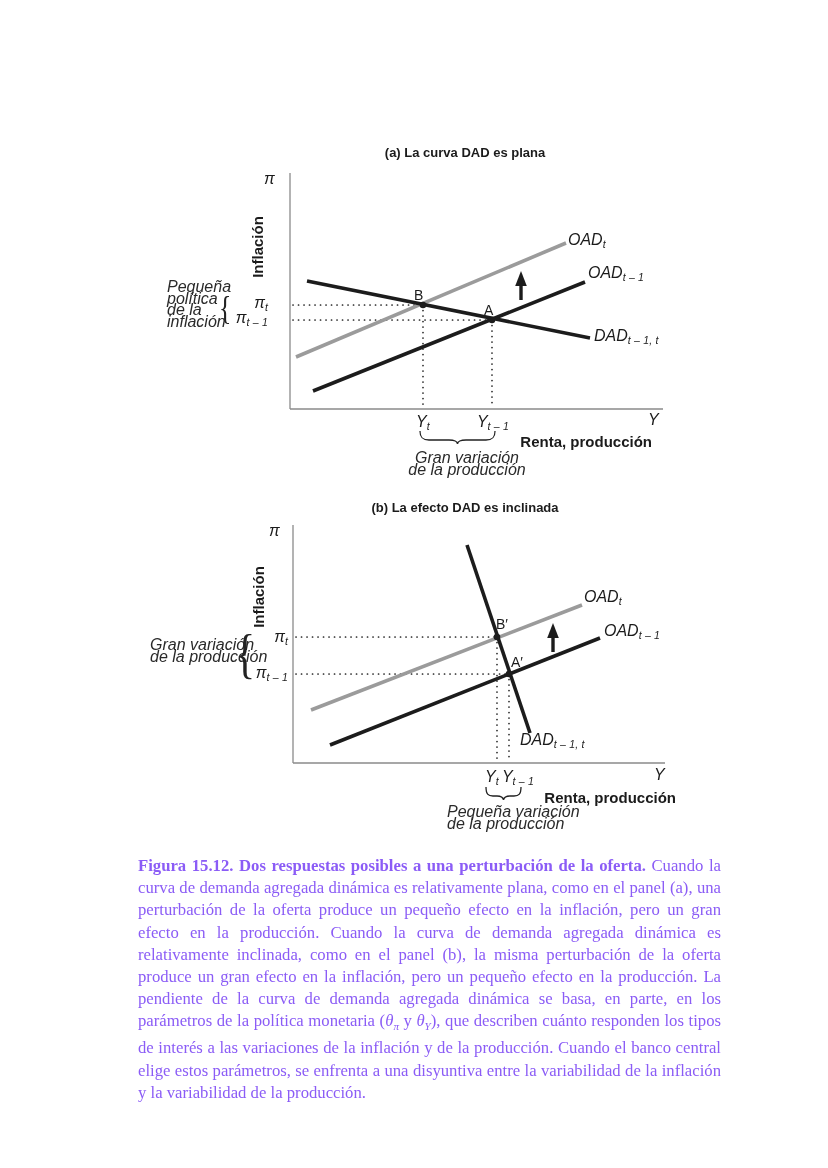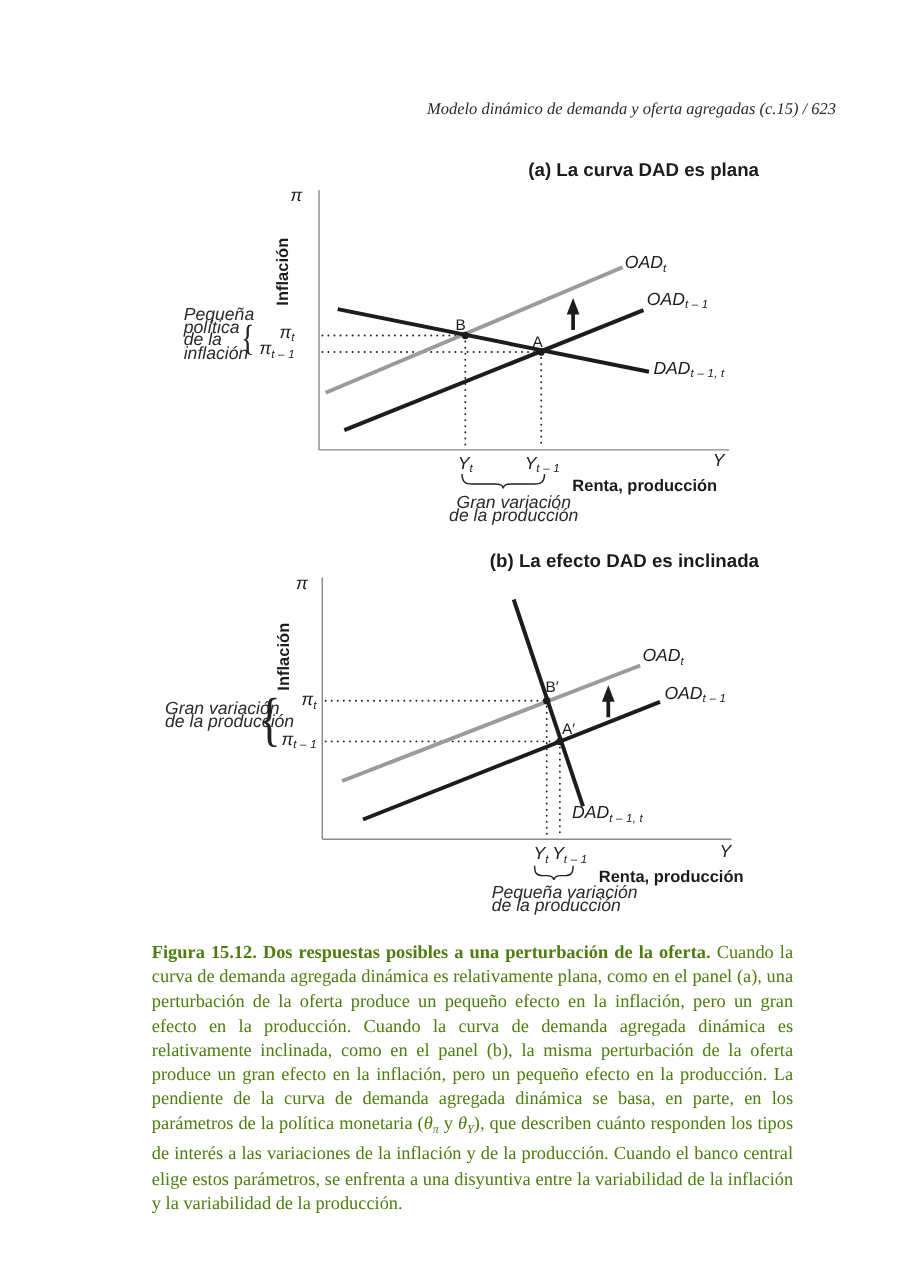--- a/index.html
+++ b/index.html
@@ -1,44 +1,43 @@
 <!DOCTYPE html>
 <html lang="es"><head>
 <meta charset="utf-8">
 <style>
   html,body{margin:0;padding:0;background:#ffffff;}
   .page{position:relative;width:828px;height:1168px;background:#ffffff;
         font-family:"Liberation Sans",sans-serif;color:#1b1b1b;overflow:hidden;}
   .abs{position:absolute;}
   .header{font-family:"Liberation Serif",serif;font-style:italic;font-size:15px;
           color:#2a2a2a;white-space:nowrap;}
-  .ptitle{font-weight:bold;font-size:17px;text-align:right;white-space:nowrap;}
+  .ptitle{font-weight:bold;font-size:13px;text-align:center;white-space:nowrap;}
   .math{font-family:"Liberation Sans",sans-serif;font-style:italic;font-size:16px;
         white-space:nowrap;line-height:1.1;}
   .math sub{font-size:10.5px;font-style:italic;vertical-align:-0.3em;letter-spacing:.2px;}
   .axis-title{font-weight:bold;font-size:15px;white-space:nowrap;}
   .vert{transform:rotate(-90deg);transform-origin:center;text-align:center;}
   .note{font-style:italic;font-size:16px;line-height:11.5px;color:#2a2a2a;white-space:nowrap;}
   .note2{font-style:italic;font-size:16px;line-height:12.4px;color:#2a2a2a;white-space:nowrap;}
   .pointlbl{font-size:14px;line-height:1;white-space:nowrap;}
   .brace{font-family:"Liberation Serif",serif;color:#222;line-height:1;
          transform:scaleX(.78);transform-origin:left center;font-weight:400;}
   .caption{position:absolute;left:138px;top:855px;width:583px;margin:0;
            font-family:"Liberation Serif",serif;font-size:16.7px;line-height:22.2px;
-           text-align:justify;color:#4d7c0f;}
+           text-align:justify;color:#8b5cf6;}
   .caption b{font-weight:bold;}
   .caption .th{font-style:italic;}
   .caption sub{font-size:11px;font-style:italic;vertical-align:-0.35em;}
 </style>
 </head>
 <body>
 
 <div class="page">
 
-  <div class="abs header" style="left:300px;top:92px;width:460px;text-align:right;">Modelo dinámico de demanda y oferta agregadas (c.15) / 623</div>
 
   <div>
     <div class="abs ptitle" style="left:240px;top:145px;width:450px;">(a) La curva DAD es plana</div>
 
     <svg class="abs" style="left:140px;top:140px;" width="560" height="345" viewBox="0 0 560 345">
 
       <line x1="150" y1="33" x2="150" y2="269" stroke-width="1.3" stroke="#8a8a8a"></line>
       <line x1="150" y1="269" x2="523" y2="269" stroke-width="1.3" stroke="#8a8a8a"></line>
 
       <line x1="153" y1="165" x2="283" y2="165" stroke-width="1.7" stroke-linecap="round" stroke-dasharray="0.1 5.4" stroke="#222222"></line>

